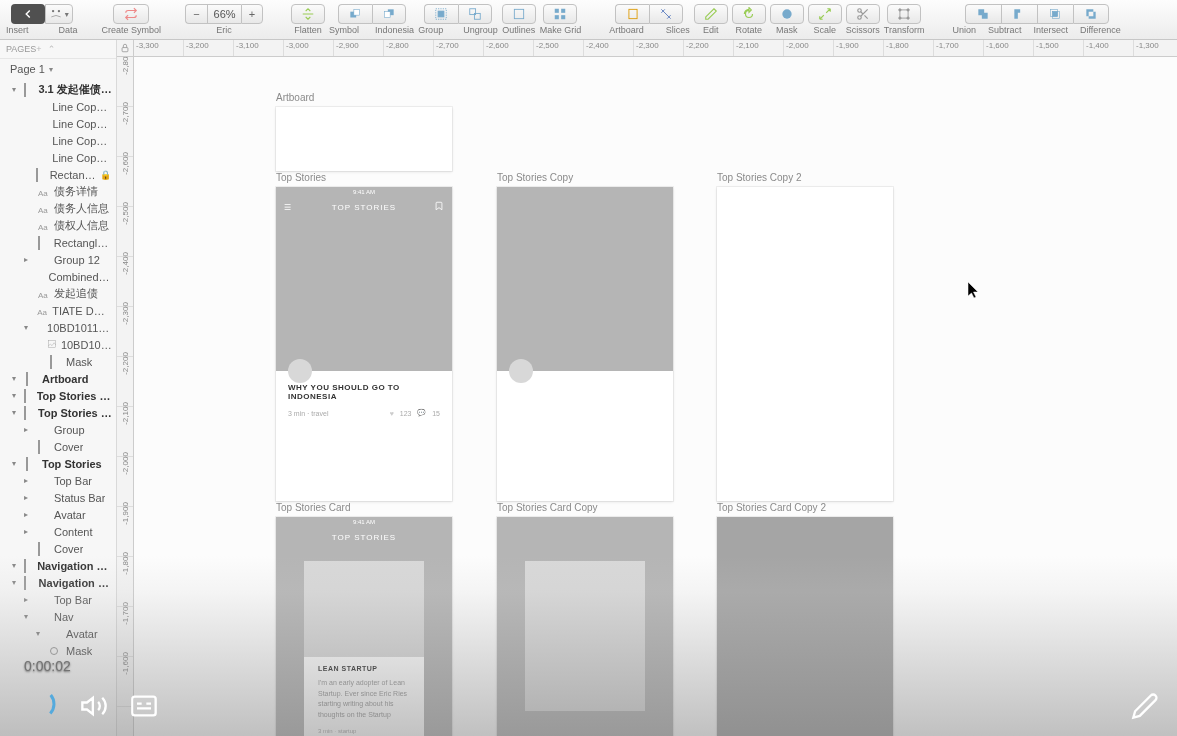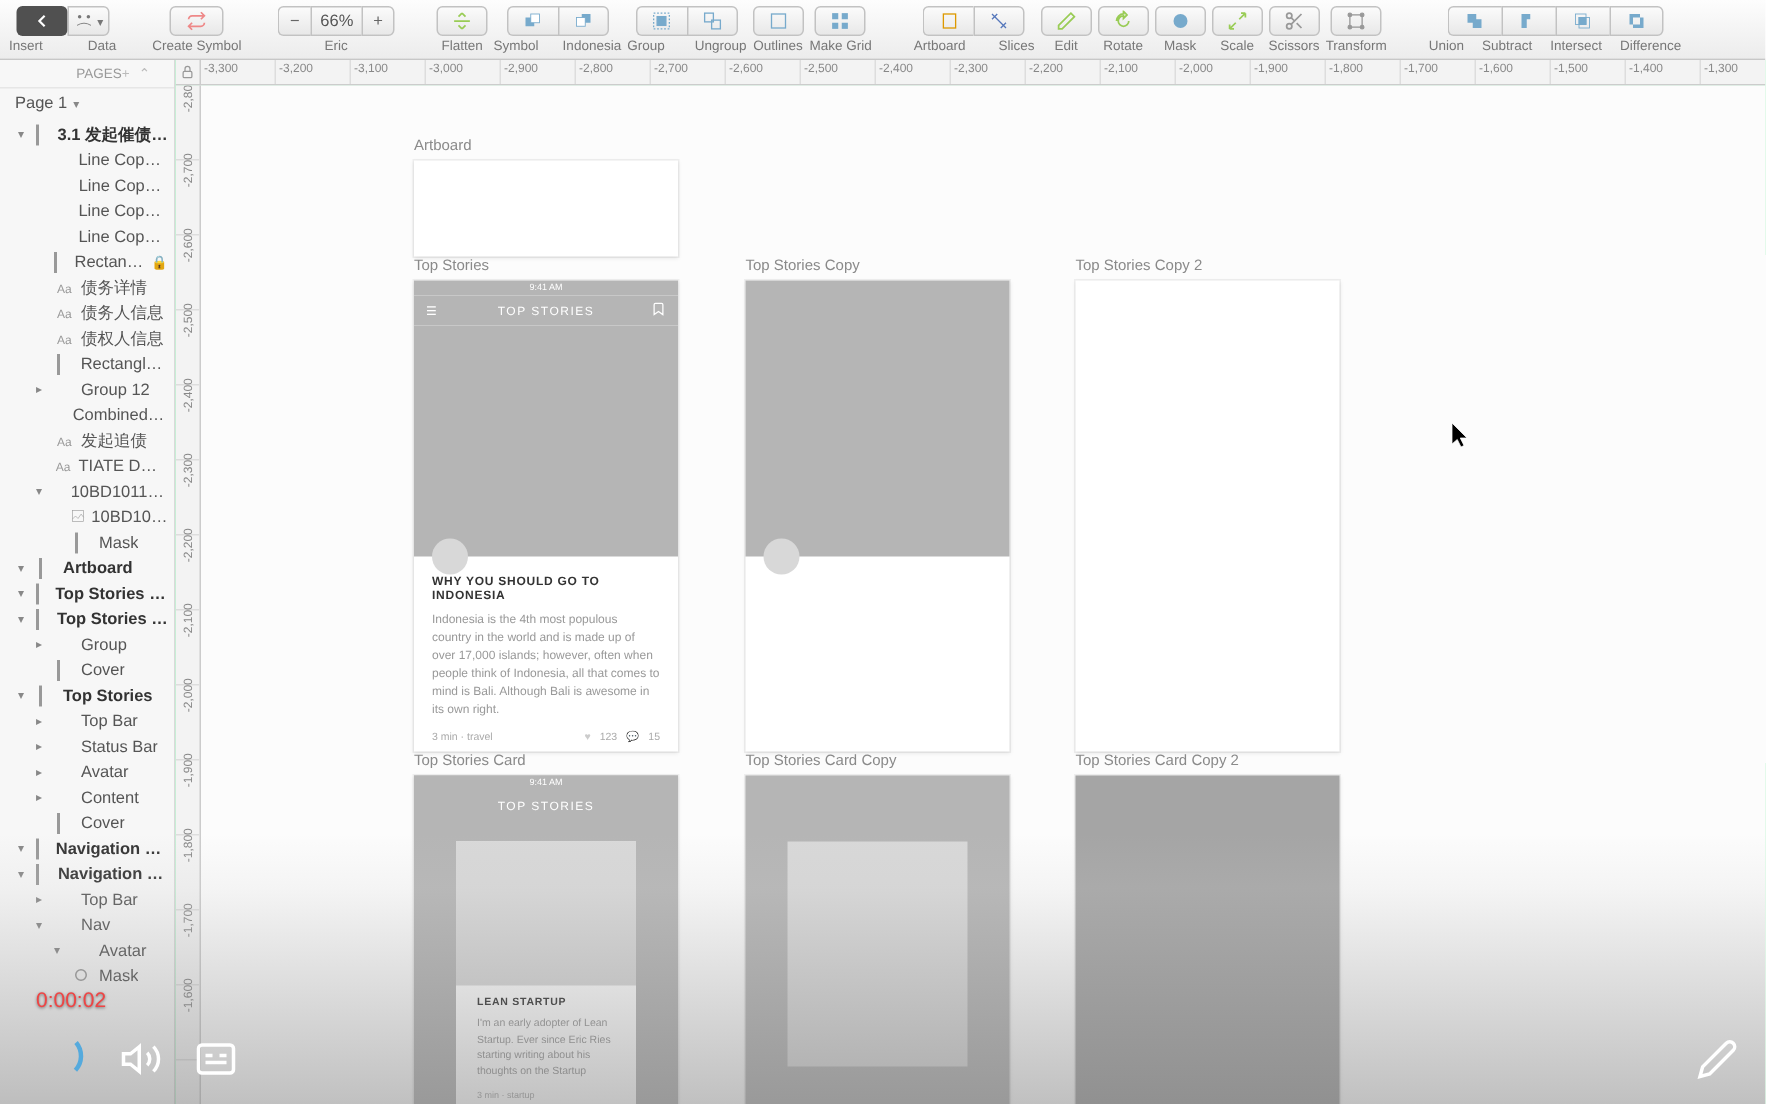--- a/index.html
+++ b/index.html
@@ -8,21 +8,21 @@
 .tb-grp { display: flex; flex-direction: column; align-items: center; font-size: 9px; color: #777; gap: 1px;}
 .tb-btn { height: 20px; background: linear-gradient(#fbfbfb,#e8e8e8); border: 1px solid #c2c2c2; border-radius: 4px; display: flex; align-items: center; justify-content: center; }
 .tb-icon { width: 14px; height: 14px; display:inline-block;}
 .btn-row { display:flex; gap:0;}
 .btn-row .tb-btn { border-radius:0; border-right:none;}
 .btn-row .tb-btn:first-child{border-top-left-radius:4px;border-bottom-left-radius:4px;}
 .btn-row .tb-btn:last-child{border-top-right-radius:4px;border-bottom-right-radius:4px;border-right:1px solid #c2c2c2;}
 .back-btn{width:34px;height:20px;background:#505050;border-radius:4px;display:flex;align-items:center;justify-content:center;}
 .main{display:flex;height:calc(100% - 40px);}
 .left{width:117px;background:#f7f7f7;border-right:1px solid #d9d9d9;overflow:hidden;font-size:11px;color:#555;}
-.pages-hdr{display:flex;align-items:center;padding:4px 16px;font-size:9px;color:#999;border-bottom:1px solid #e6e6e6;justify-content:flex-end;}
+.pages-hdr{display:flex;align-items:center;padding:4px 6px;font-size:9px;color:#999;border-bottom:1px solid #e6e6e6;justify-content:flex-start;}
 .page-row{padding:4px 10px;display:flex;align-items:center;gap:4px;}
 .layer{display:flex;align-items:center;gap:4px;padding:2px 0;height:17px;white-space:nowrap;overflow:hidden;}
 .layer .disc{width:10px;font-size:8px;color:#888;cursor:pointer;}
 .layer .ic{width:12px;height:12px;display:inline-block;}
 .sq{border:1px solid #999;background:#fff;width:10px;height:10px;}
 .folder{background:#bfbfbf;width:11px;height:8px;border-radius:1px;position:relative;top:1px;}
 .txt{font-size:8px;color:#999;}
 .combined{width:10px;height:10px;background:#aaa;clip-path:polygon(0 40%,40% 40%,40% 0,100% 0,100% 60%,60% 60%,60% 100%,0 100%);}
 .line-ic{width:10px;height:0;border-top:1px solid #999;}
 .layers{padding:2px 4px 2px 2px;}
@@ -567,21 +567,20 @@
             <svg width="10" height="10" viewBox="0 0 24 24" fill="none" stroke="#fff" stroke-width="2">
                 <path d="M19 21l-7-5-7 5V5a2 2 0 012-2h10a2 2 0 012 2z"></path>
               </svg>
           </span>
         </div>
         <div class="hero" style="height:154px;position:relative">
           <div class="avatar-c" style="position:absolute;bottom:-12px;left:12px"></div>
         </div>
         <div class="card-txt">
           <div class="ttl">WHY YOU SHOULD GO TO INDONESIA</div>
-          <div class="body">Indonesia is the 4th most populous country in the world and is made up of over 17,000 islands; however, often when people think of Indonesia, all that comes to mind is Bali. Although Bali is awesome in its own right.</div>
           <div class="meta">
             <span>3 min · travel</span>
             <span style="display:flex;gap:6px;align-items:center">
               <span class="heart">♥</span>
                 <span>123</span>
               <span class="heart">💬</span>
                 <span>15</span>
             </span>
           </div>
         </div>
@@ -639,21 +638,21 @@
         </svg>
     </div>
     <svg class="ctrl-ic" viewBox="0 0 24 24" fill="none" stroke="#fff" stroke-width="2">
         <path d="M11 5L6 9H2v6h4l5 4zM15.54 8.46a5 5 0 010 7.07M19.07 4.93a10 10 0 010 14.14"></path>
       </svg>
     <svg class="ctrl-ic" viewBox="0 0 24 24" fill="none" stroke="#fff" stroke-width="2">
         <rect x="2" y="4" width="20" height="16" rx="2"></rect>
         <path d="M6 10h4M14 10h4M6 14h12"></path>
       </svg>
   </div>
-  <div style="position:absolute;left:24px;top:-18px;color:#ef4444;font-size:14px;text-shadow:0 1px 2px rgba(0,0,0,.5)">0:00:02</div>
+  <div style="position:absolute;left:24px;top:-18px;color:#737373;font-size:14px;text-shadow:0 1px 2px rgba(0,0,0,.5)">0:00:02</div>
   <div style="flex:1"></div>
   <svg class="ctrl-ic" style="margin-right:18px;margin-left:auto" viewBox="0 0 24 24" fill="none" stroke="#fff" stroke-width="2">
       <path d="M17 3a2.828 2.828 0 114 4L7.5 20.5 2 22l1.5-5.5z"></path>
     </svg>
 </div>
 
 <div class="cursor" id="cursor" style="left: 968px; top: 282px;">
   <svg width="14" height="18" viewBox="0 0 14 18">
       <path d="M0 0l0 14 3.5-3 2.5 5 2-1-2.5-5 4.5 0z" fill="#000" stroke="#fff" stroke-width="0.5"></path>
     </svg>

